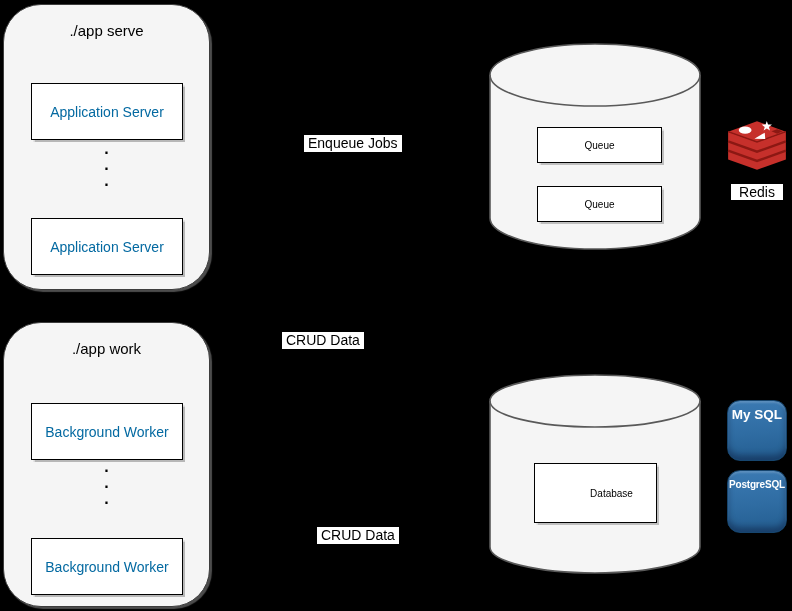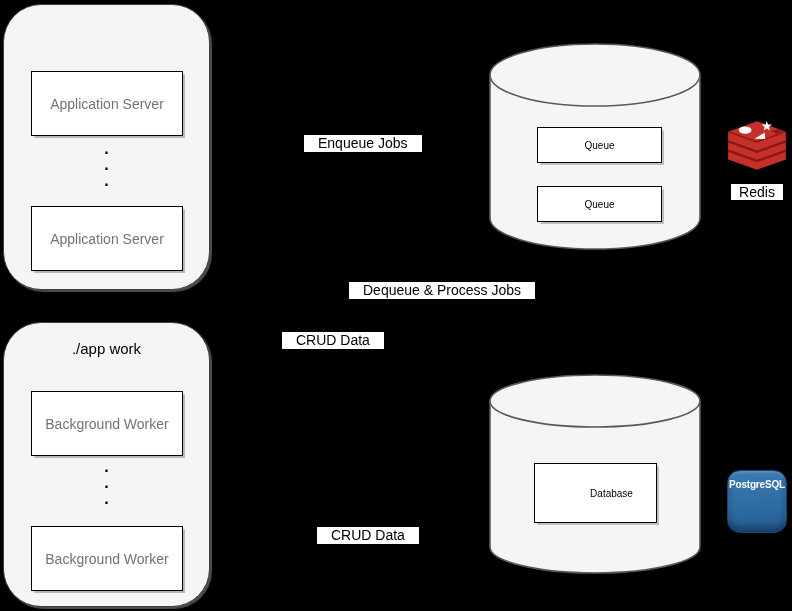--- a/index.html
+++ b/index.html
@@ -18,25 +18,25 @@
   }
   #cluster-serve { top:4px;  height:286px; }
   #cluster-work  { top:322px; height:285px;text-decoration:underline; }
 
   .cluster-title {
     position:absolute; top:17px; left:0; right:0;
     text-align:center; font-size:15px; line-height:18px; color:#000;
   }
 
   .box-node {
-    position:absolute; left:27px; width:152px; height:65px;
+    position:absolute; left:27px; width:152px; height:57px;
     background:#fff; border:1.3px solid #000;
     box-shadow:1.5px 1.5px 1px rgba(0,0,0,0.25);
     display:flex; align-items:center; justify-content:center;
-    font-size:14px; color:#737373; text-align:center;
+    font-size:14px; color:#0369a1; text-align:center;margin-top:12px;
   }
   #serve-node-0 { top:66px; }
   #serve-node-1 { top:201px; }
   #work-node-0  { top:68px; }
   #work-node-1  { top:203px; }
 
   .vdots {
     position:absolute; top:136px; left:0; right:0;
     text-align:center; font-size:16px; font-weight:700; line-height:16px; color:#000;
   }
@@ -53,21 +53,21 @@
     display:flex; align-items:center; justify-content:center;
     font-size:10px; color:#000;
   }
   #queue-box-0 { left:537px; top:127px; width:125px; height:36px; }
   #queue-box-1 { left:537px; top:186px; width:125px; height:36px; }
   #db-box-0    { left:534px; top:463px; width:123px; height:60px; border-width:1.5px;padding-left:32px; }
 
   
   .edge-label {
     position:absolute; background:#fff; color:#000;
-    font-size:14px; line-height:15px; padding:1px 14px; white-space:nowrap;
+    font-size:14px; line-height:15px; padding:1px 4px; white-space:nowrap;
   }
   #label-enqueue    { left:304px; top:135px; }
   #label-dequeue    { left:349px; top:282px; }
   #label-crud-upper { left:282px; top:332px; }
   #label-crud-lower { left:317px; top:527px; }
 
   
   #redis-icon-wrap { position:absolute; left:724px; top:111px; width:66px; height:66px; }
   #redis-label-wrap { position:absolute; left:724px; top:183px; width:66px; text-align:center; }
   #redis-label-wrap span {
@@ -85,20 +85,21 @@
   }
   #badge-mysql      { top:400px; height:61px; font-size:13.5px; padding-top:6px; }
   #badge-postgresql { top:470px; height:63px; font-size:10px; padding-top:8px; letter-spacing:-0.2px; }
 </style>
 </head>
 <body>
 
 <div class="stage">
 
   <section class="cluster" id="cluster-serve">
+    <div class="cluster-title">./app serve</div>
     <div class="box-node" id="serve-node-0">Application Server</div>
     <div class="vdots">
       <span>.</span>
       <span>.</span>
       <span>.</span>
     </div>
     <div class="box-node" id="serve-node-1">Application Server</div>
   </section>
 
   <section class="cluster" id="cluster-work">
@@ -119,36 +120,36 @@
   <div class="store-box" id="queue-box-0">Queue</div>
   <div class="store-box" id="queue-box-1">Queue</div>
 
   <svg class="cylinder-svg" id="cyl-db" width="212" height="200" viewBox="0 0 212 200">
     <path d="M1 27 A105 26 0 0 1 211 27 L211 173 A105 26 0 0 1 1 173 Z" fill="#f5f5f5" stroke="#595959" stroke-width="1.6"></path>
     <path d="M1 27 A105 26 0 0 0 211 27" fill="none" stroke="#595959" stroke-width="1.6"></path>
   </svg>
   <div class="store-box" id="db-box-0">Database</div>
 
   <div class="edge-label" id="label-enqueue">Enqueue Jobs</div>
-  <div class="edge-label" id="label-dequeue">Dequeue &amp; Process Jobs</div>
   <div class="edge-label" id="label-crud-upper">CRUD Data</div>
   <div class="edge-label" id="label-crud-lower">CRUD Data</div>
 
   <div id="redis-icon-wrap">
     <svg viewBox="0 0 64 64" width="66" height="66">
       <path d="M4 20 L4 47 L32 57 L60 47 L60 20 L32 30 Z" fill="#c6302b"></path>
       <path d="M4 29.5 L32 39.5 L60 29.5" stroke="#8c1813" stroke-width="2.4" fill="none"></path>
       <path d="M4 38.5 L32 48.5 L60 38.5" stroke="#8c1813" stroke-width="2.4" fill="none"></path>
       <path d="M4 20 L32 10 L60 20 L32 30 Z" fill="#c6302b"></path>
       <path d="M4 20 L32 30 L60 20" stroke="#8c1813" stroke-width="1.4" fill="none"></path>
       <polygon points="41.5,9.6 42.7,13.1 46.5,13.2 43.5,15.5 44.6,19.0 41.5,16.9 38.4,19.0 39.5,15.5 36.5,13.2 40.3,13.1" fill="#ffffff"></polygon>
       <ellipse cx="20.5" cy="18.5" rx="6.2" ry="3.5" fill="#ffffff"></ellipse>
       <polygon points="29.5,27 39.5,21 40,27.2" fill="#ffffff"></polygon>
       <polygon points="46,19.6 51.5,17.6 57,19.6 51.5,22" fill="#8c1813"></polygon>
     </svg>
   </div>
   <div id="redis-label-wrap">
     <span>Redis</span>
   </div>
 
+  <div class="sql-badge" id="badge-mysql">My SQL</div>
   <div class="sql-badge" id="badge-postgresql">PostgreSQL</div>
 
 </div>
 
 </body></html>

